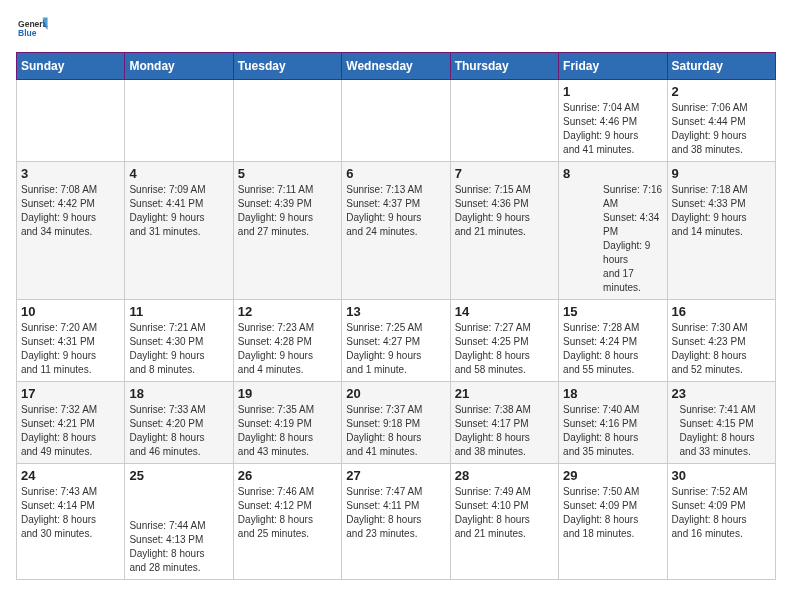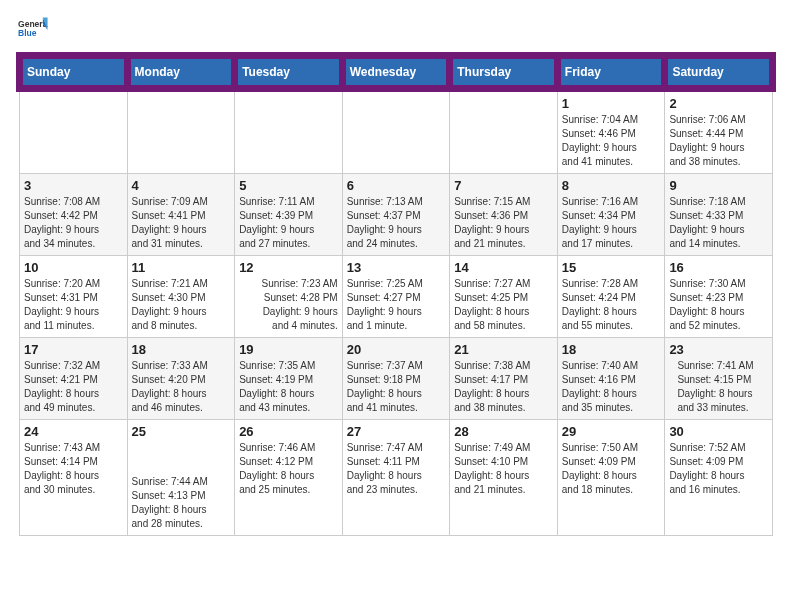--- a/index.html
+++ b/index.html
@@ -42,21 +42,21 @@
       border-collapse: collapse;
       table-layout: fixed;
     }
     th {
       background-color: #2e6db4;
       color: #fff;
       font-size: 12px;
       font-weight: bold;
       padding: 6px 4px;
       text-align: left;
-      border: 7px solid #701a75;
+      border: 1px solid #701a75;
     }
     td {
       border: 1px solid #ccc;
       vertical-align: top;
       padding: 4px;
       font-size: 10px;
       color: #333;
       height: 80px;
       background: #fff;
     }
@@ -159,21 +159,21 @@
         </td>
         <td class="alt-row">
           <span class="day-number">7</span>
           <div class="day-info" style="white-space: pre-line;">Sunrise: 7:15 AM
 Sunset: 4:36 PM
 Daylight: 9 hours
 and 21 minutes.</div>
         </td>
         <td class="alt-row">
           <span class="day-number">8</span>
-          <div class="day-info" style="white-space: pre-line;">Sunrise: 7:16 AM
+          <div class="day-info" style="white-space: pre-line; margin-left: 40px;">Sunrise: 7:16 AM
 Sunset: 4:34 PM
 Daylight: 9 hours
 and 17 minutes.</div>
         </td>
         <td class="alt-row">
           <span class="day-number">9</span>
           <div class="day-info" style="white-space: pre-line;">Sunrise: 7:18 AM
 Sunset: 4:33 PM
 Daylight: 9 hours
 and 14 minutes.</div>
@@ -189,21 +189,21 @@
         </td>
         <td>
           <span class="day-number">11</span>
           <div class="day-info" style="white-space: pre-line;">Sunrise: 7:21 AM
 Sunset: 4:30 PM
 Daylight: 9 hours
 and 8 minutes.</div>
         </td>
         <td>
           <span class="day-number">12</span>
-          <div class="day-info" style="white-space: pre-line; text-align: right;">Sunrise: 7:23 AM
+          <div class="day-info" style="white-space: pre-line;">Sunrise: 7:23 AM
 Sunset: 4:28 PM
 Daylight: 9 hours
 and 4 minutes.</div>
         </td>
         <td>
           <span class="day-number">13</span>
           <div class="day-info" style="white-space: pre-line;">Sunrise: 7:25 AM
 Sunset: 4:27 PM
 Daylight: 9 hours
 and 1 minute.</div>

